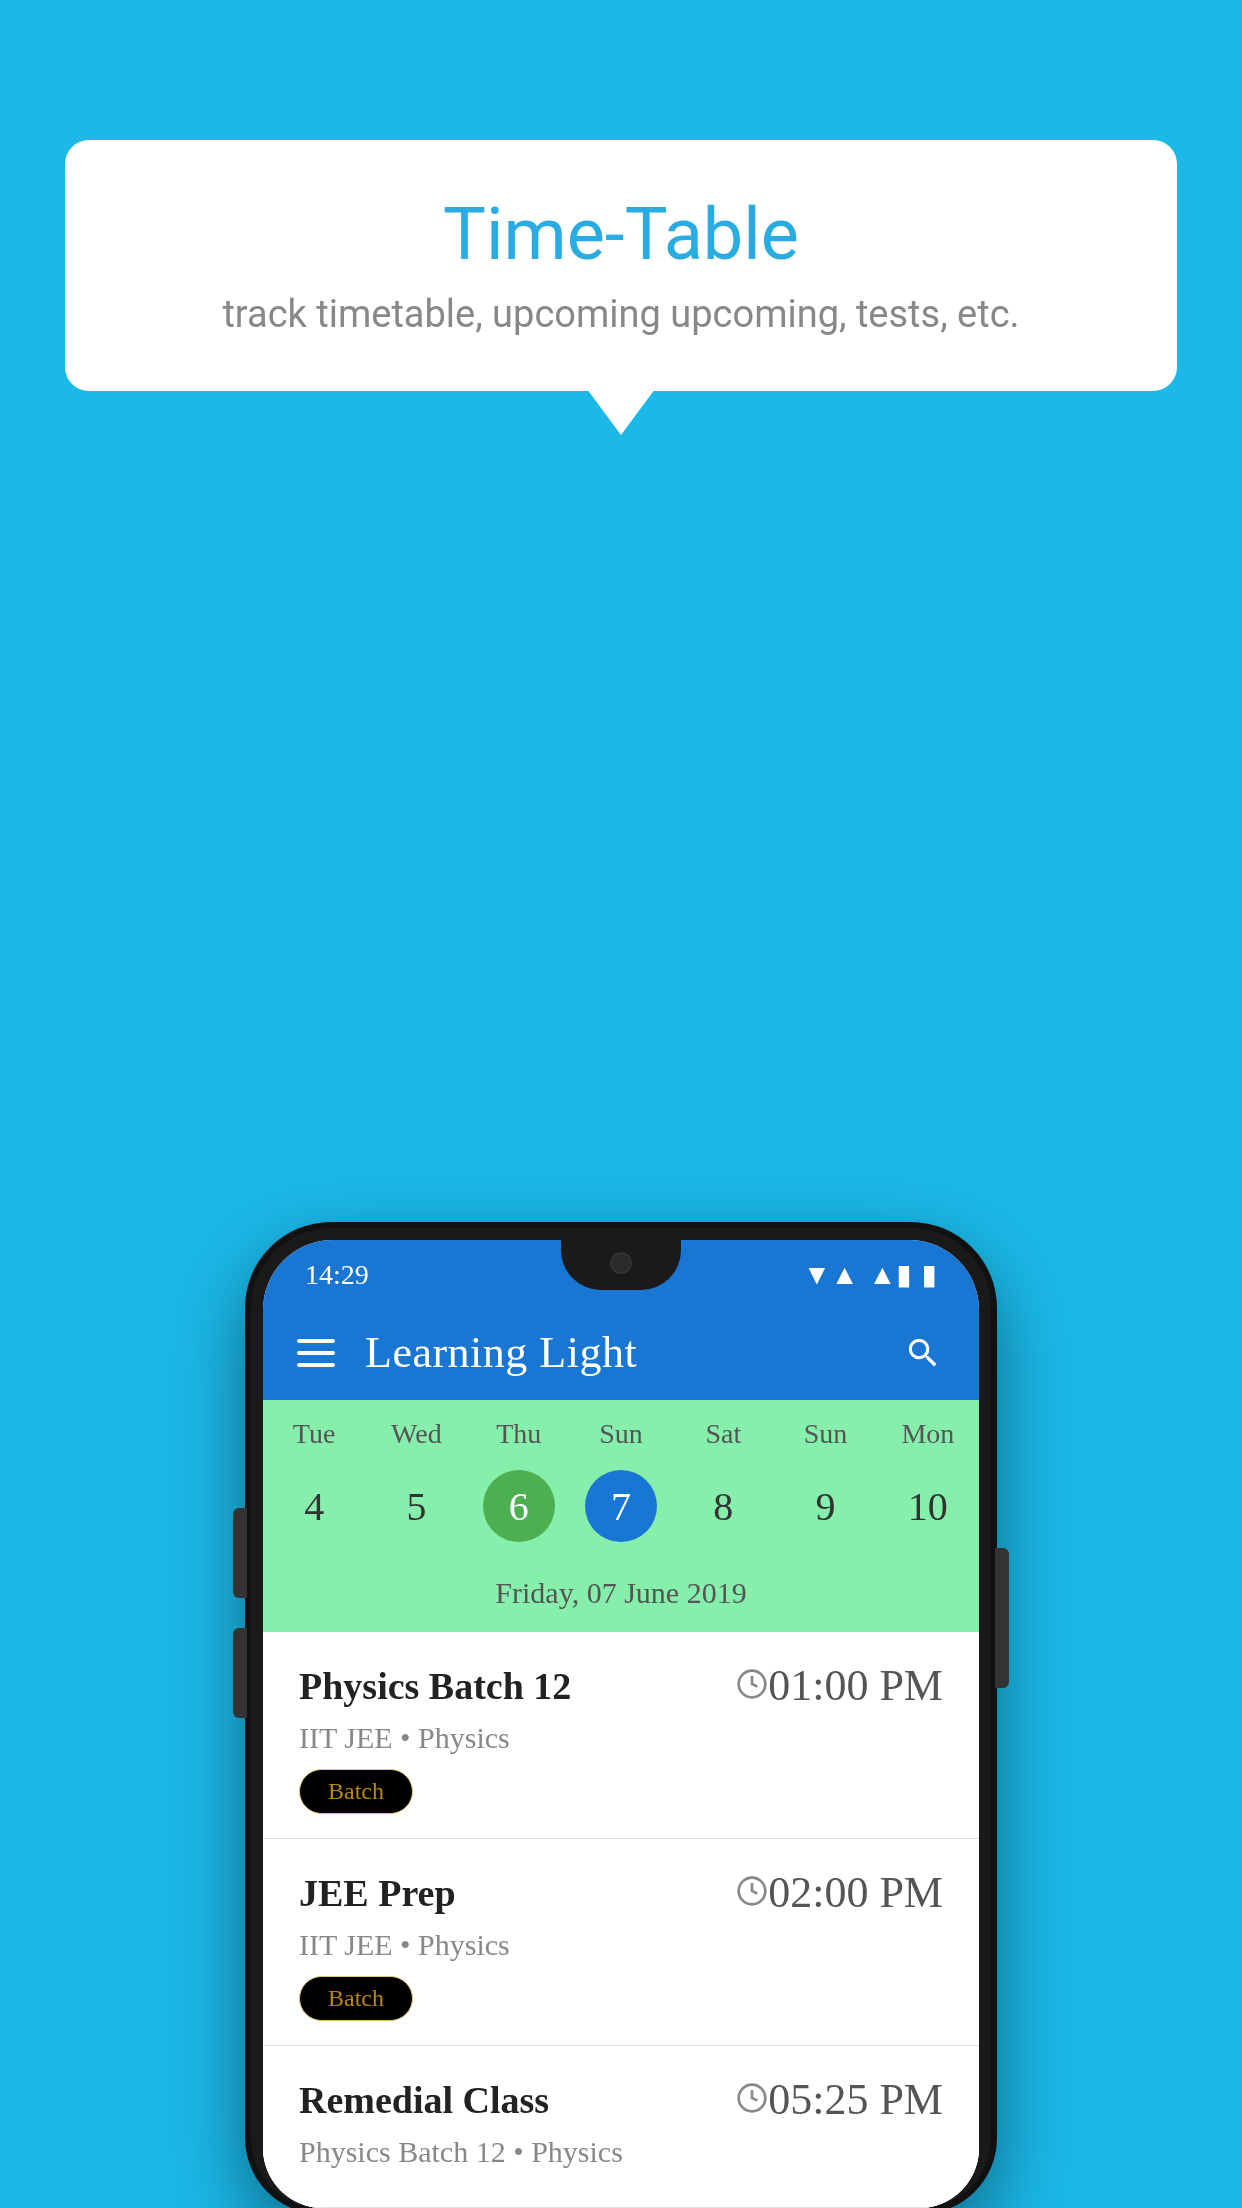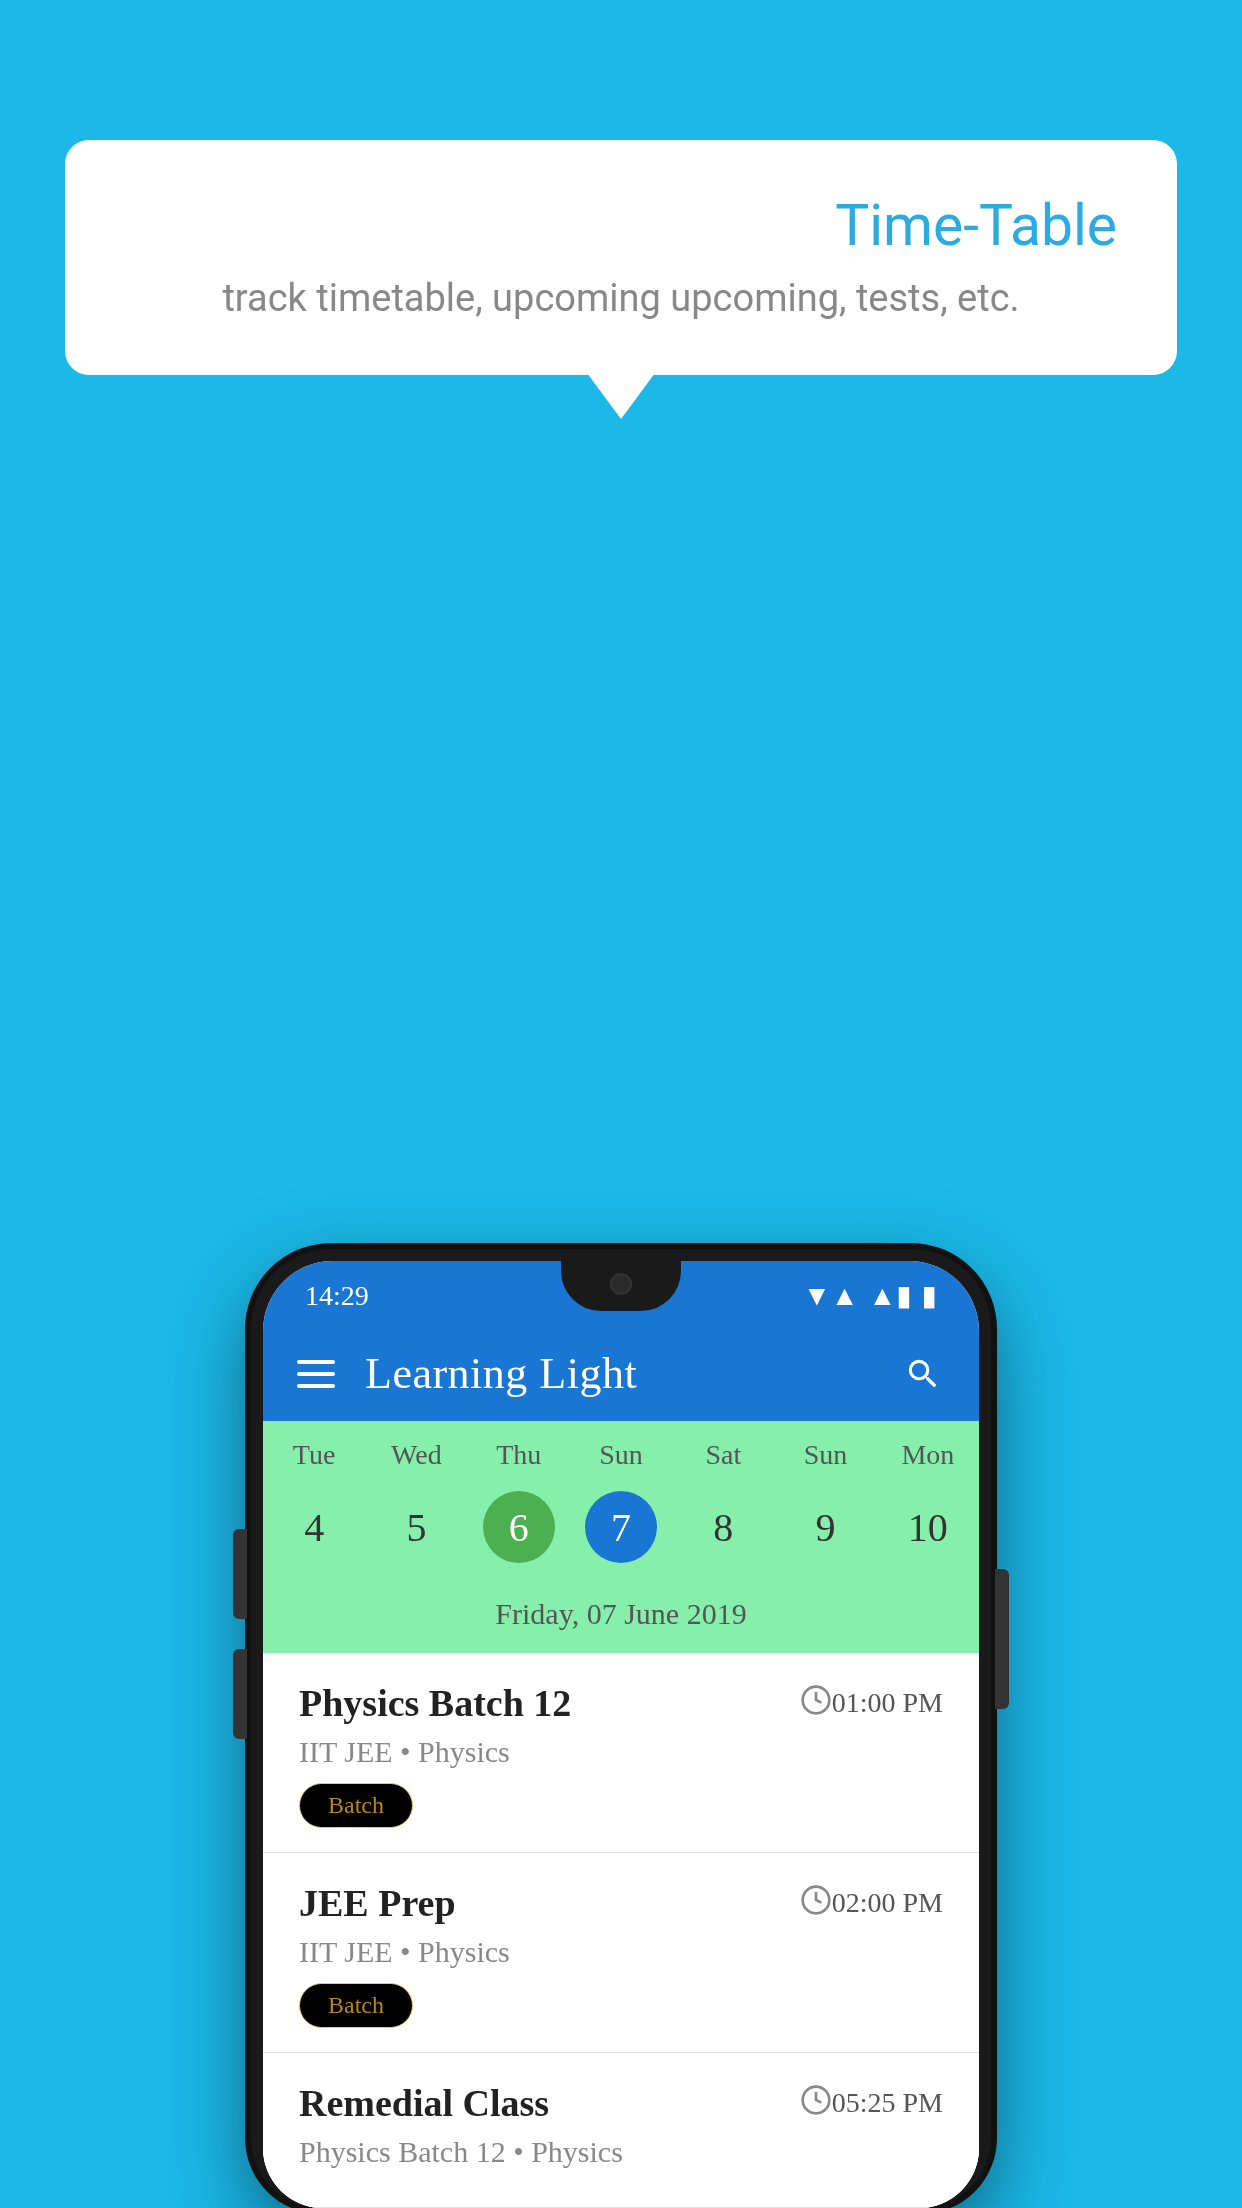--- a/index.html
+++ b/index.html
@@ -41,26 +41,25 @@
       left: 50%;
       transform: translateX(-50%);
       width: 0;
       height: 0;
       border-left: 34px solid transparent;
       border-right: 34px solid transparent;
       border-top: 46px solid white;
     }
 
     .bubble-title {
-      font-size: 57px;
+      font-size: 72px;
       font-weight: 400;
       color: #2AACE2;
       line-height: 1.1;
       margin-bottom: 18px;
-      text-align: right;
     }
 
     .bubble-subtitle {
       font-size: 38px;
       color: #888;
       font-weight: 400;
     }
 
     
     .phone-wrapper {
@@ -279,21 +278,21 @@
 
     .schedule-title {
       font-size: 38px;
       font-weight: 700;
       color: #222;
     }
 
     .schedule-time {
       display: flex;
       align-items: center;
-      font-size: 28px;
+      font-size: 44px;
       color: #555;
     }
 
     .schedule-sub {
       font-size: 30px;
       color: #888;
       margin-bottom: 14px;
     }
 
     .batch-tag {

